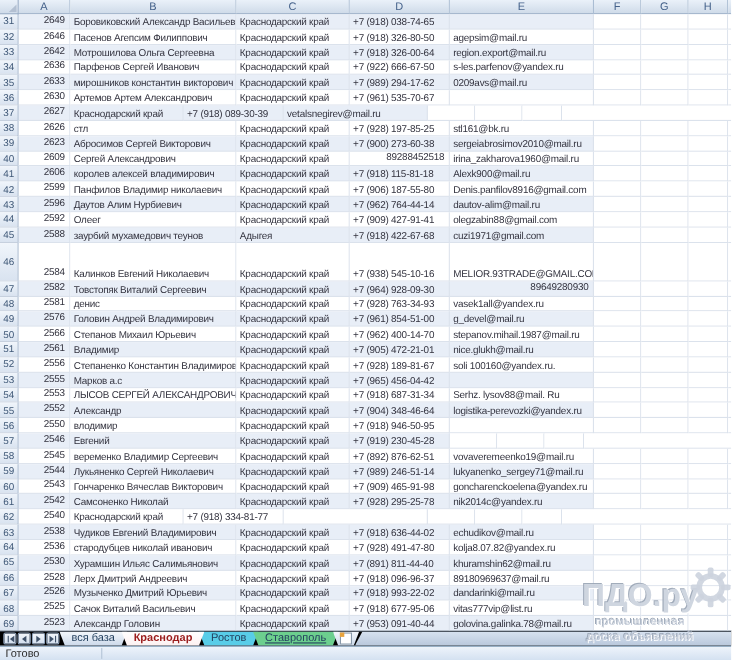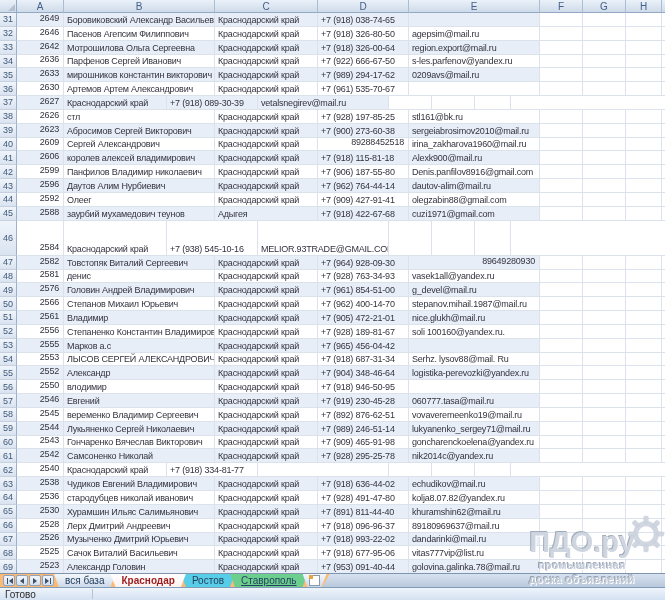--- a/index.html
+++ b/index.html
@@ -27,21 +27,21 @@
   .cell.num{justify-content:flex-end;padding:0 4px 3px 0;}
   .cell.band{background:#e8eef7;}
   .rowhead{box-sizing:border-box;display:flex;align-items:center;justify-content:flex-end;
            font-size:9px;color:#3f5877;padding-right:3px;
            background:linear-gradient(#f0f5fb,#d9e3f0);
            border-right:1px solid #9cb0c9;border-bottom:1px solid #c6d0de;}
   .w-rh{width:17px}.w-a{width:47px}.w-b{width:151px}.w-c{width:103px}.w-d{width:91px}
   .w-e{width:131px}.w-f{width:43px}.w-g{width:43px}.w-h{width:36px}
   .w-fill{flex:1;border-right:none;}
   
-  .tabbar{display:flex;align-items:stretch;height:14px;background:#fdba74;
+  .tabbar{display:flex;align-items:stretch;height:14px;background:#000000;
           border-top:1px solid #8094ae;box-sizing:border-box;}
   .navbtns{display:flex;align-items:center;gap:1px;padding:0 3px;}
   .nav-btn{width:12px;height:11px;display:flex;align-items:center;justify-content:center;
            background:linear-gradient(#f2f6fb,#d3dfee);border:1px solid #8fa3bd;
            border-radius:2px;box-sizing:border-box;}
   .tri-l{width:0;height:0;border-top:3px solid transparent;border-bottom:3px solid transparent;
          border-right:4px solid #3e5068;}
   .tri-r{width:0;height:0;border-top:3px solid transparent;border-bottom:3px solid transparent;
          border-left:4px solid #3e5068;}
   .bar{width:1px;height:6px;background:#3e5068;margin:0 1px;}
@@ -67,21 +67,21 @@
   .statusbar .label{margin-left:5px;}
   .statusbar::after{content:"";position:absolute;left:92px;top:1px;bottom:1px;width:1px;
                     background:#b4c4d6;}
   
   .watermark{position:absolute;right:2px;bottom:16px;width:162px;text-align:center;
              z-index:30;pointer-events:none;line-height:1;}
   .wm-brandline{position:relative;display:inline-block;text-align:center;}
   .wm-brand{font-size:29px;font-weight:bold;color:#ccd3de;opacity:.92;
             text-shadow:1px 1px 0 #fff,-1px -1px 0 #9aa5b5;}
   .wm-gear{position:absolute;right:-30px;top:-13px;}
-  .wm-line{font-size:10.5px;font-weight:bold;letter-spacing:.5px;color:#c3cbd8;
+  .wm-line{font-size:10.5px;font-weight:normal;letter-spacing:.5px;color:#c3cbd8;
            text-shadow:1px 1px 0 #fff,-1px -1px 0 #9aa5b5;margin-top:3px;}
 </style>
 </head>
 <body>
 
 <div class="app">
 
   <div class="grid">
     <div class="hrow">
       <div class="corner w-rh">
@@ -274,20 +274,21 @@
           <div class="cell w-d band">+7 (918) 422-67-68</div>
           <div class="cell w-e band">cuzi1971@gmail.com</div>
           <div class="cell w-f"></div>
           <div class="cell w-g"></div>
           <div class="cell w-h"></div>
           <div class="cell w-fill"></div>
         </div>
         <div class="row tall">
           <div class="rowhead w-rh">46</div>
           <div class="cell w-a num">2584</div>
+          <div class="cell w-b">Калинков Евгений Николаевич</div>
           <div class="cell w-c">Краснодарский край</div>
           <div class="cell w-d">+7 (938) 545-10-16</div>
           <div class="cell w-e">MELIOR.93TRADE@GMAIL.COM</div>
           <div class="cell w-f"></div>
           <div class="cell w-g"></div>
           <div class="cell w-h"></div>
           <div class="cell w-fill"></div>
         </div>
         <div class="row">
           <div class="rowhead w-rh">47</div>
@@ -408,21 +409,20 @@
           <div class="cell w-g"></div>
           <div class="cell w-h"></div>
           <div class="cell w-fill"></div>
         </div>
         <div class="row">
           <div class="rowhead w-rh">57</div>
           <div class="cell w-a num band">2546</div>
           <div class="cell w-b band">Евгений</div>
           <div class="cell w-c band">Краснодарский край</div>
           <div class="cell w-d band">+7 (919) 230-45-28</div>
-          <div class="cell w-e band">060777.tasa@mail.ru</div>
           <div class="cell w-f"></div>
           <div class="cell w-g"></div>
           <div class="cell w-h"></div>
           <div class="cell w-fill"></div>
         </div>
         <div class="row">
           <div class="rowhead w-rh">58</div>
           <div class="cell w-a num">2545</div>
           <div class="cell w-b">веременко Владимир Сергеевич</div>
           <div class="cell w-c">Краснодарский край</div>

